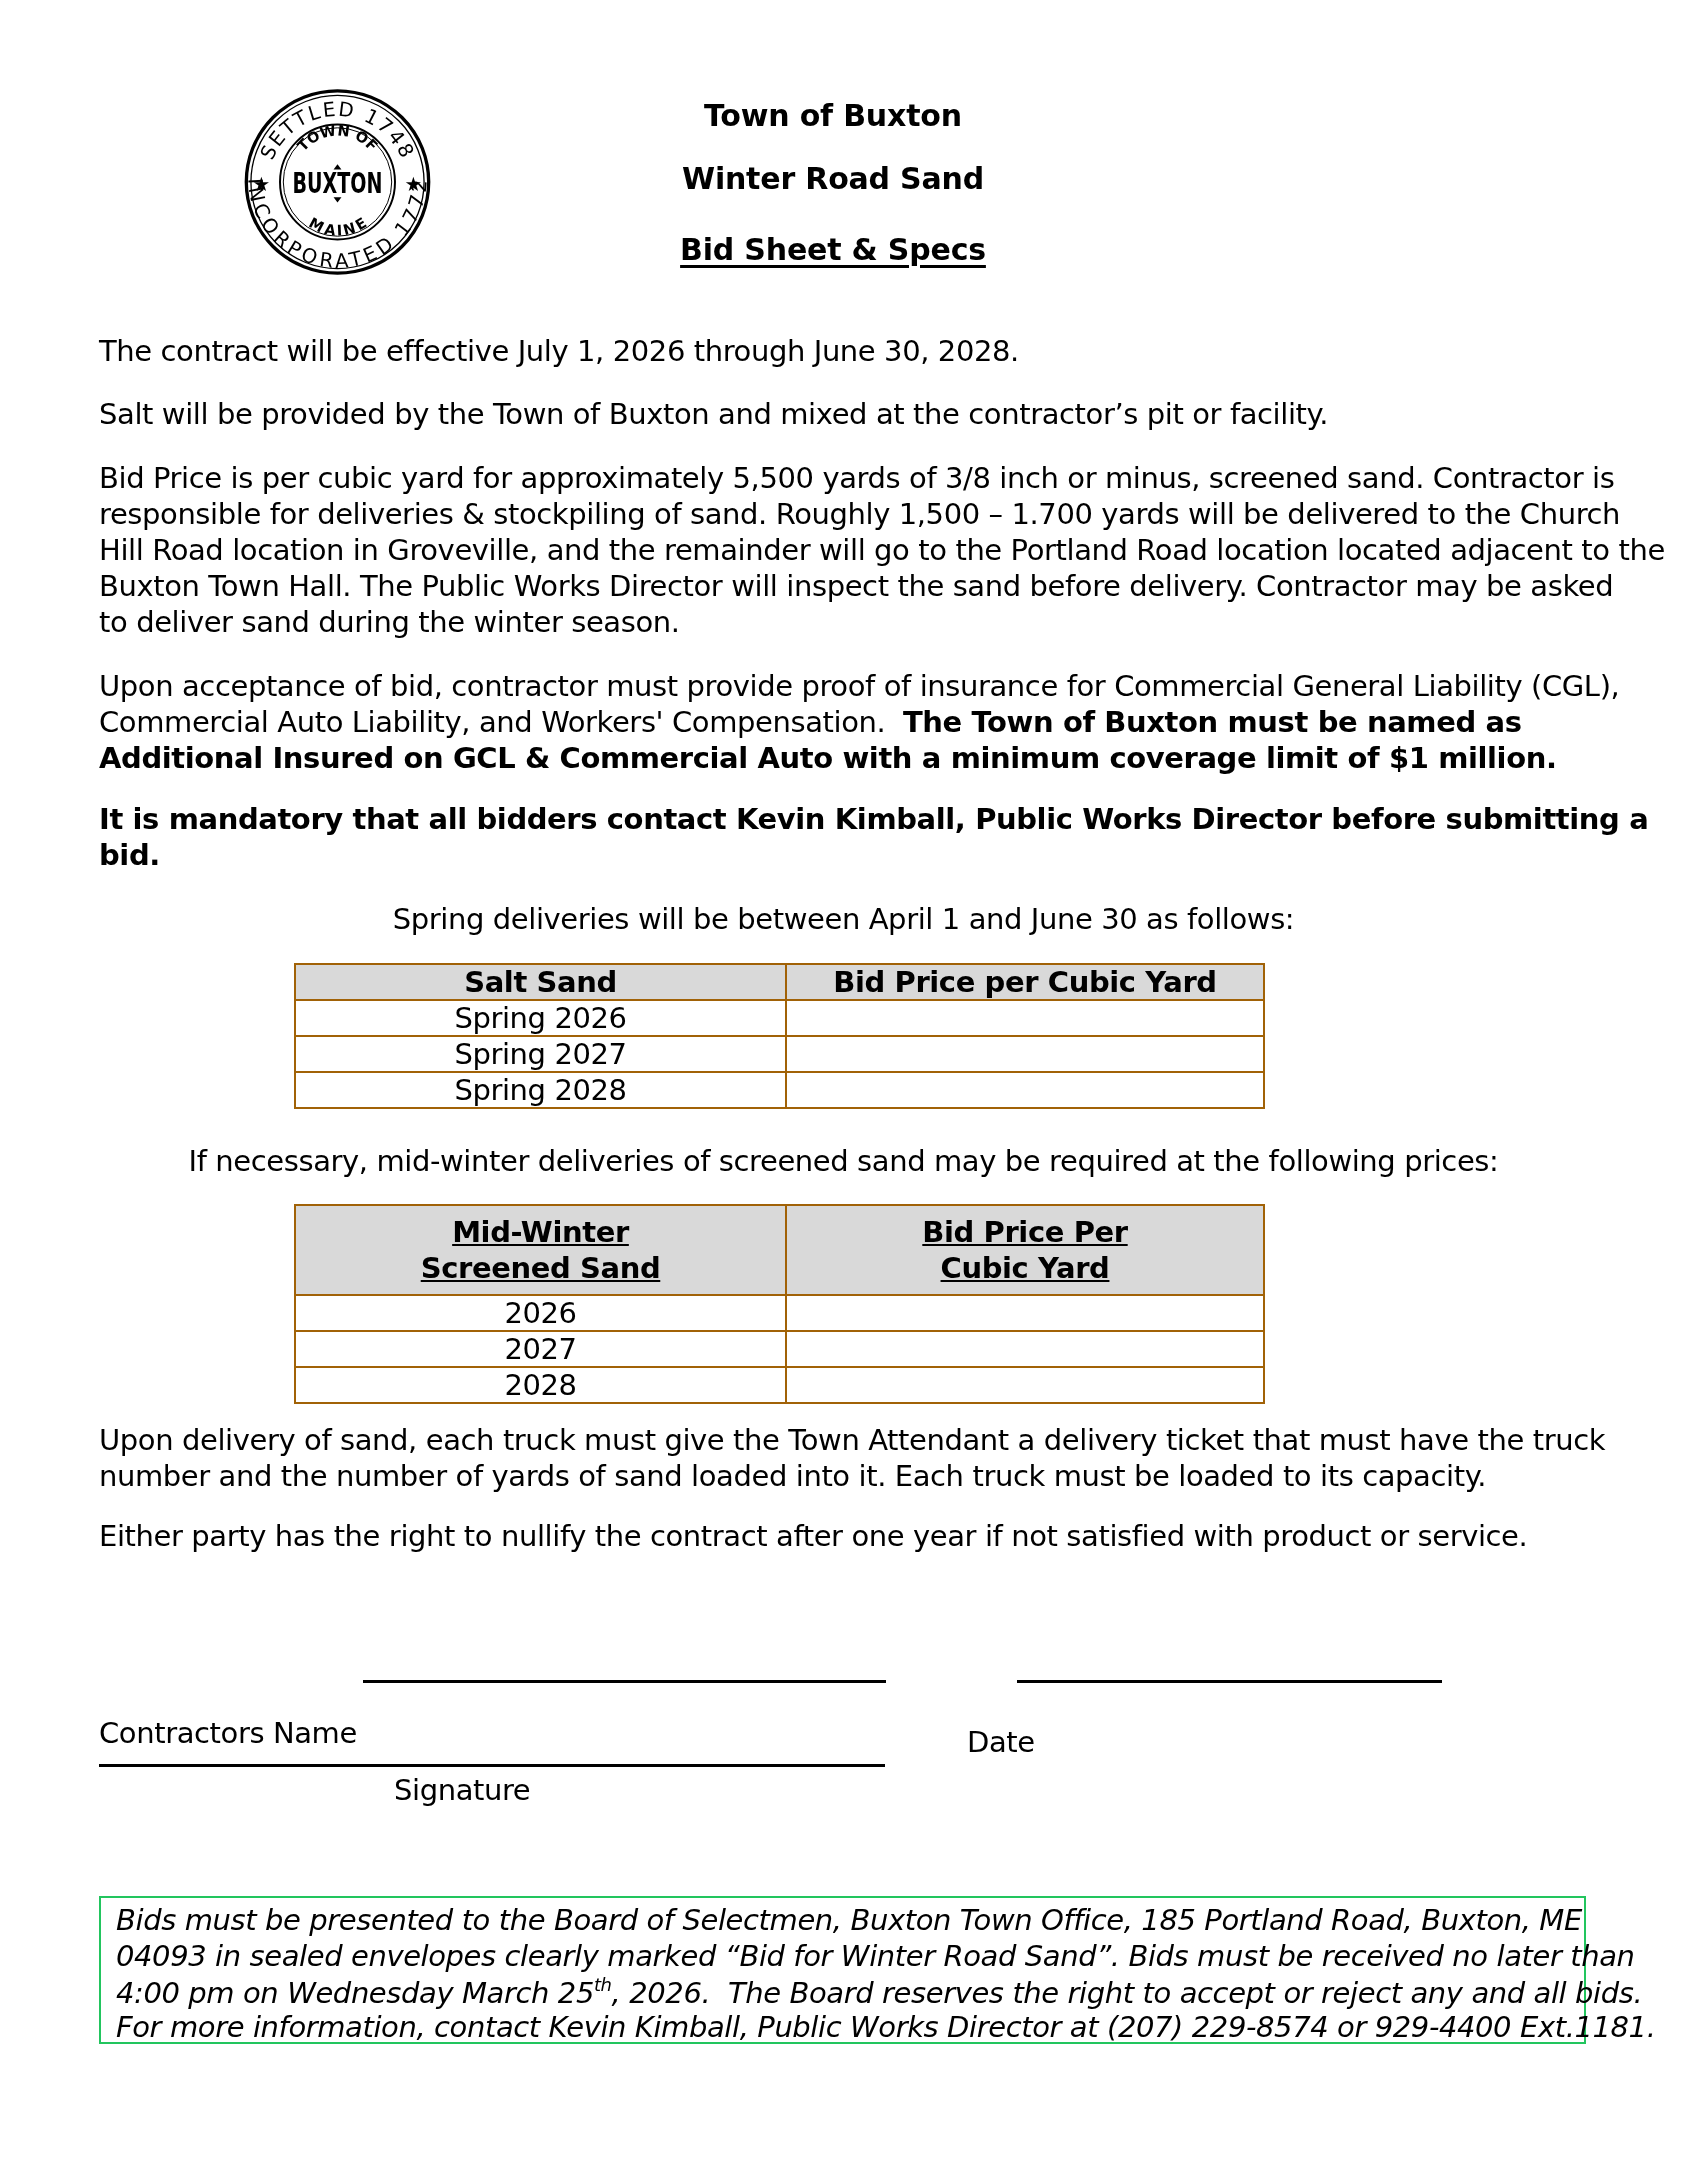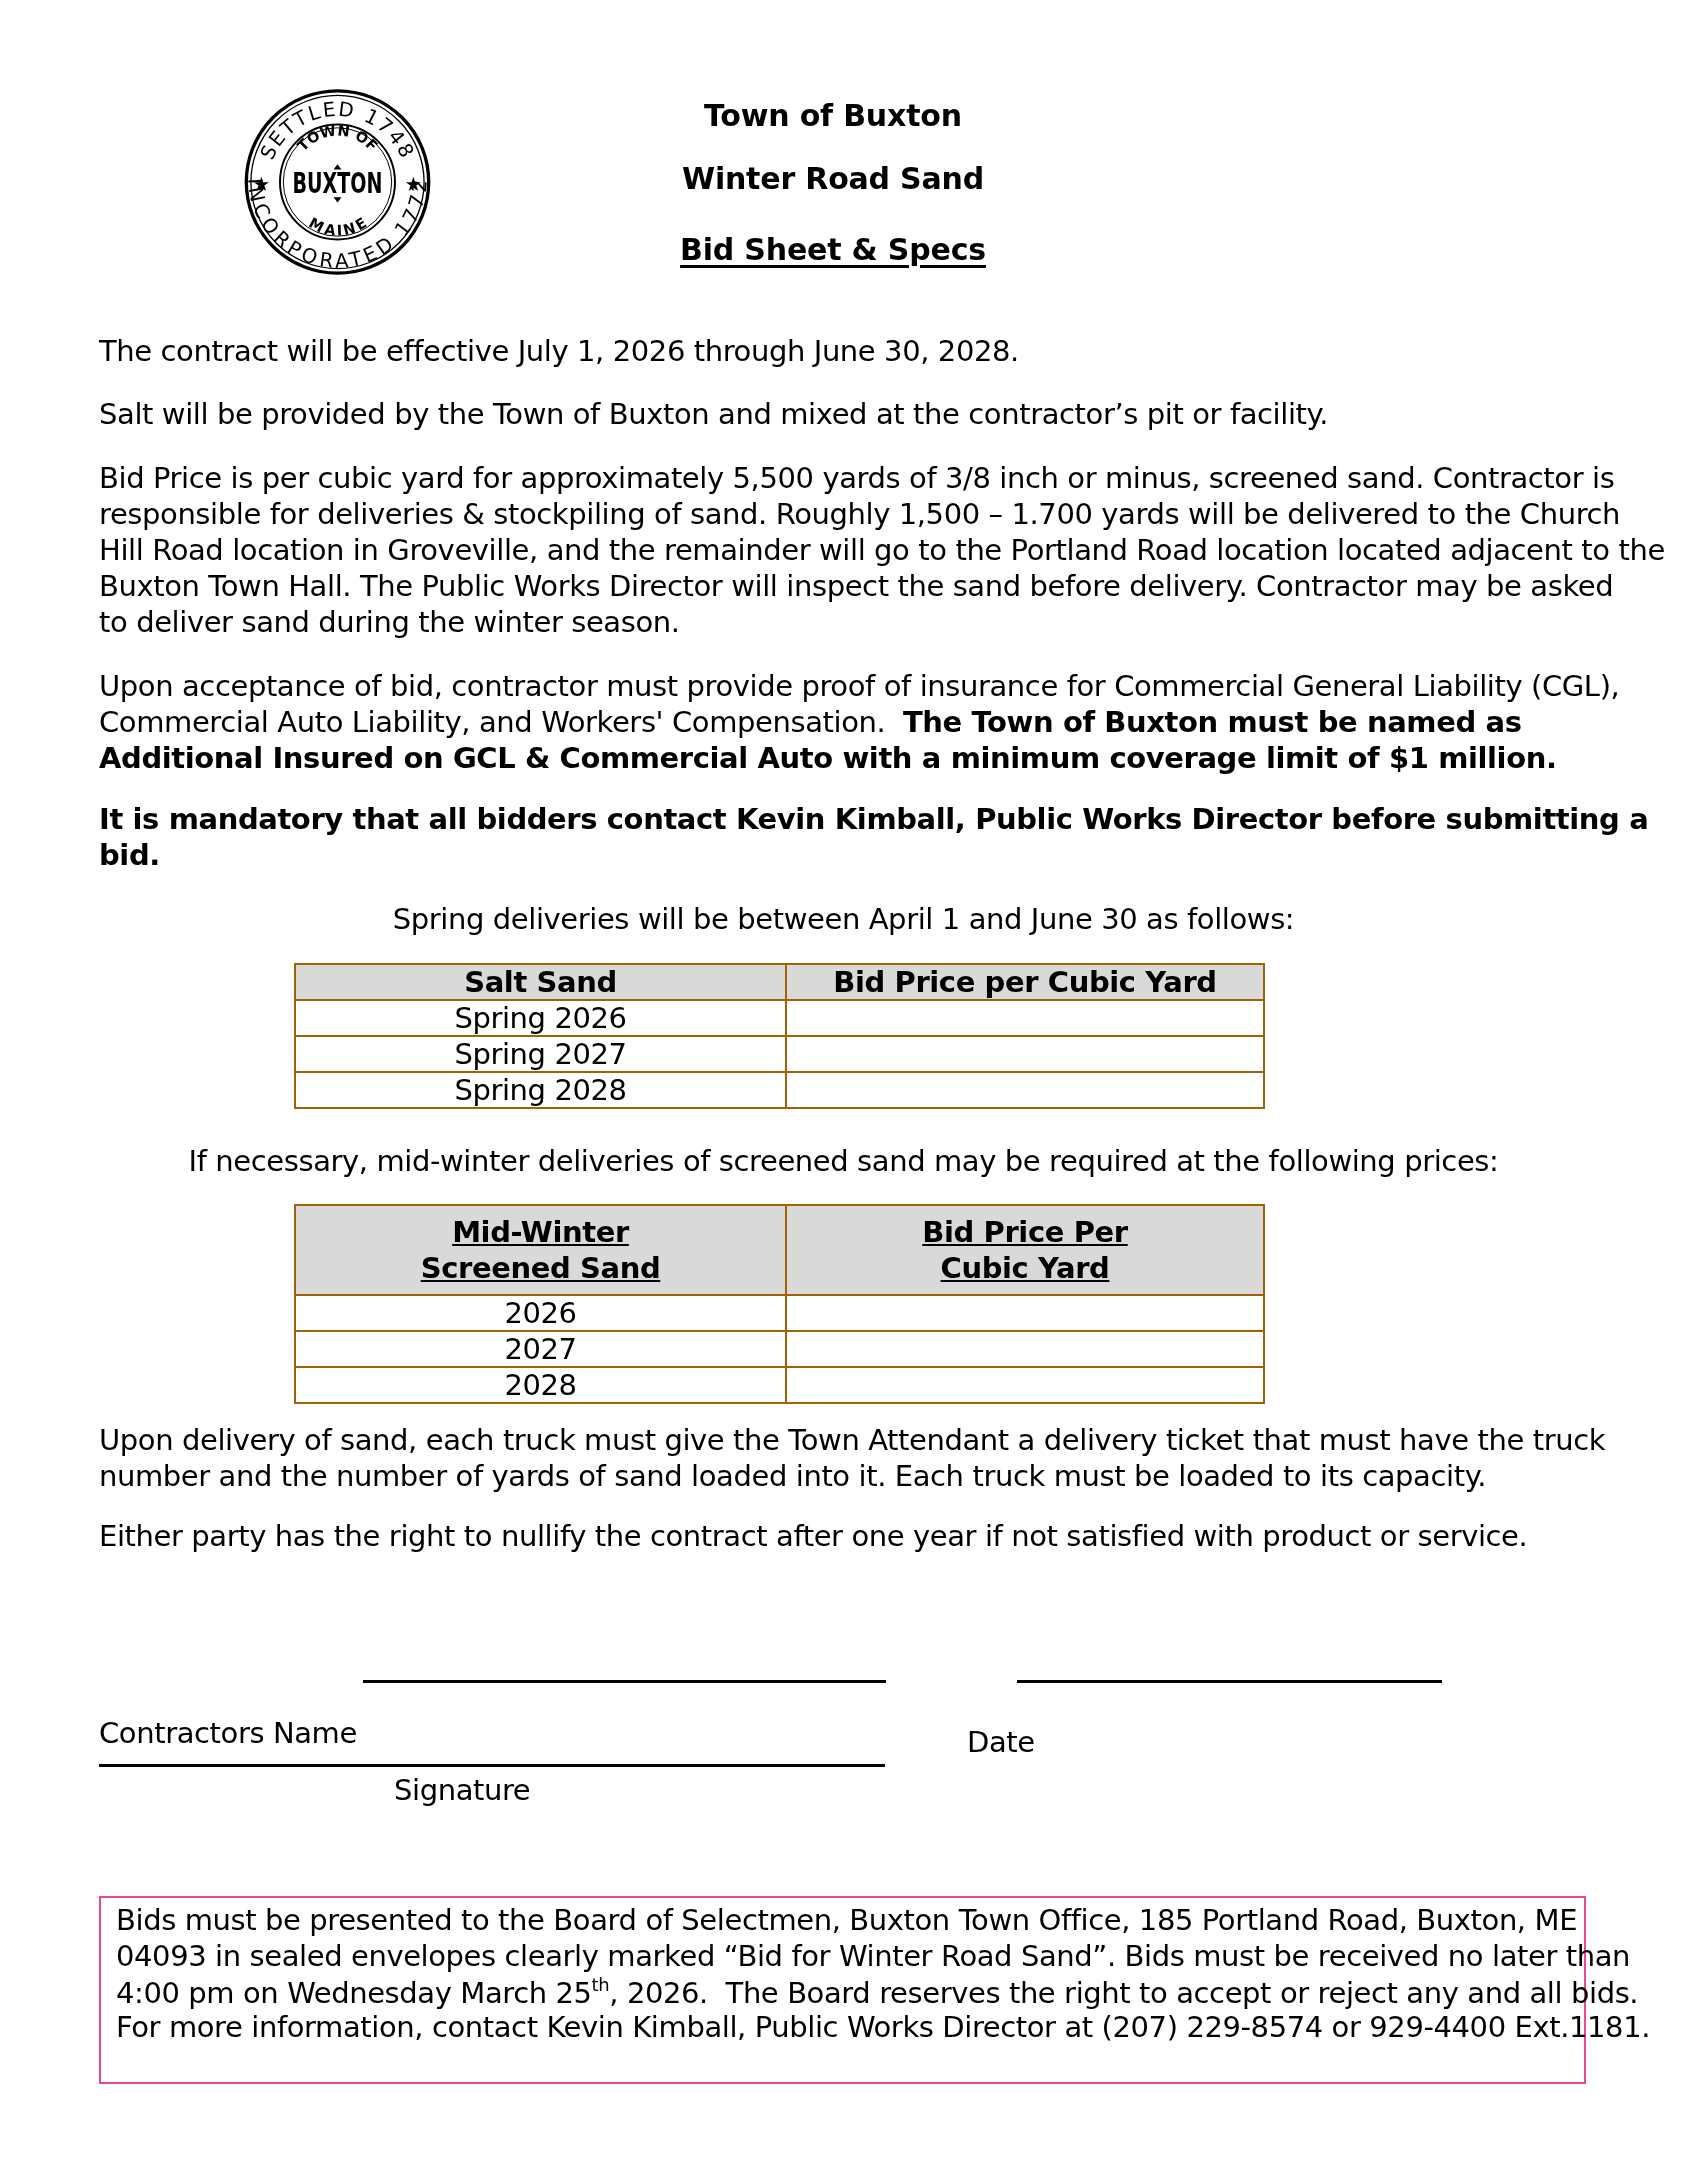--- a/index.html
+++ b/index.html
@@ -44,22 +44,22 @@
   
   .sigline { position: absolute; height: 2.6px; background: #000; }
   #name-label { left: 99px; top: 1715px; }
   #name-line { left: 363px; width: 523px; top: 1680px; }
   #date-label { left: 933px; top: 1724px; margin-left: 34px; }
   #date-line { left: 1017px; width: 425px; top: 1680px; }
   #sig-line { left: 99px; width: 786px; top: 1764px; }
   #sig-label { left: 394px; top: 1772px; }
 
   
-  #footer { left: 99px; top: 1896px; width: 1487px; height: 188px; border: 2px solid #ec4899;
-            box-sizing: border-box; }
+  #footer { left: 99px; top: 1896px; width: 1487px; height: 148px; border: 2px solid #22c55e;
+            box-sizing: border-box; font-style: italic; }
   #footer .fline { position: absolute; left: 15px; }
   sup { font-size: 18px; line-height: 0; vertical-align: 12px; }
 </style>
 </head>
 <body>
 
 <div id="seal" class="abs">
   <svg width="189" height="192" viewBox="0 0 286 290">
     <defs>
       <path id="arcTop" d="M 38 150 A 105 105 0 0 1 248 150"></path>

